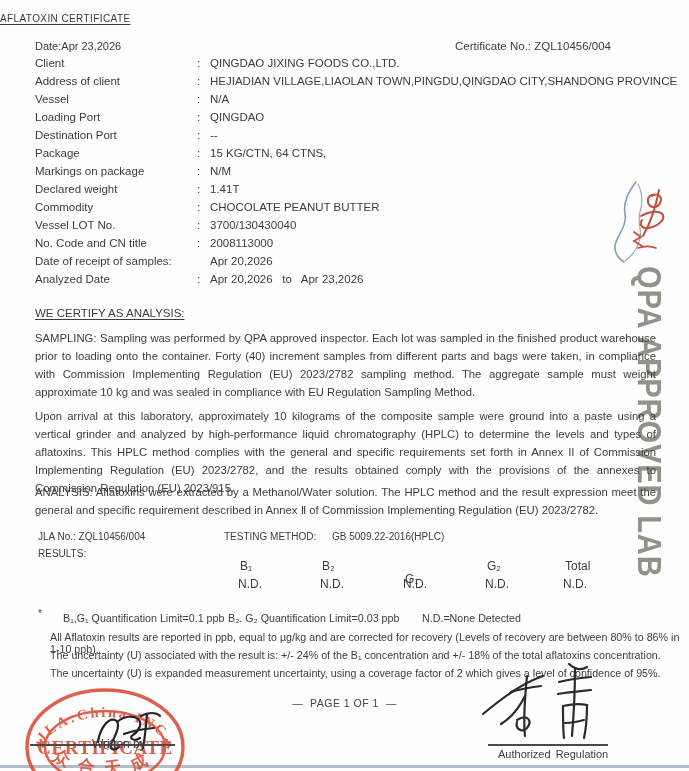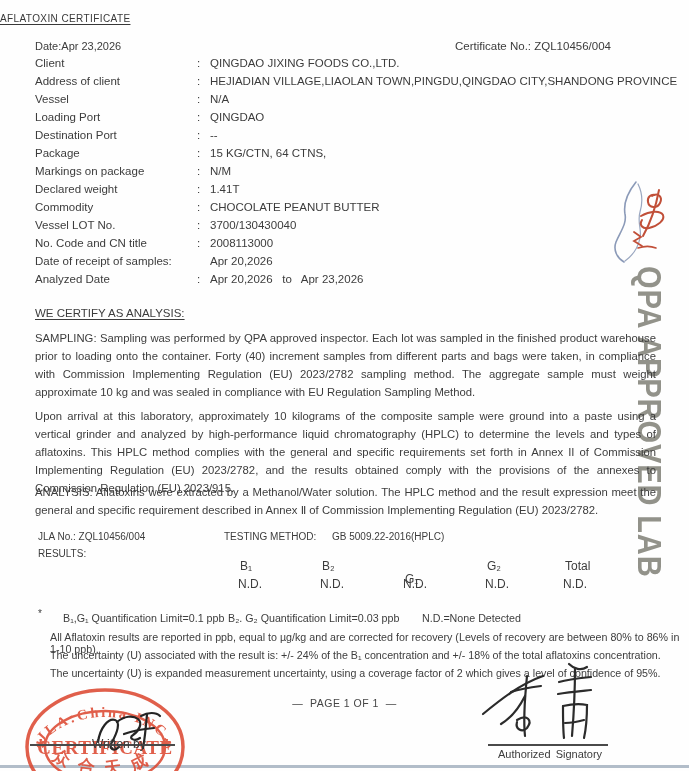--- a/index.html
+++ b/index.html
@@ -229,16 +229,16 @@
       <path d="M 100,6 C 100,26 99,50 97,74"></path>
       <path d="M 84,20 C 94,17 106,16 116,15"></path>
       <path d="M 83,32 C 93,30 106,29 116,28"></path>
       <path d="M 88,44 C 88,57 88,68 89,76"></path>
       <path d="M 88,44 C 97,42 107,42 112,43 C 112,55 111,67 109,76"></path>
       <path d="M 109,58 C 102,60 95,61 90,61"></path>
       <path d="M 94,2 C 99,7 106,9 112,5"></path>
     </g>
   </svg>
   <div class="abs sig-line aline"></div>
-  <div class="abs asig">Authorized Signatory</div>
+  <div class="abs asig">Authorized Regulation</div>
 
   <div class="abs scan-edge"></div>
 </div>
 
 </body></html>

